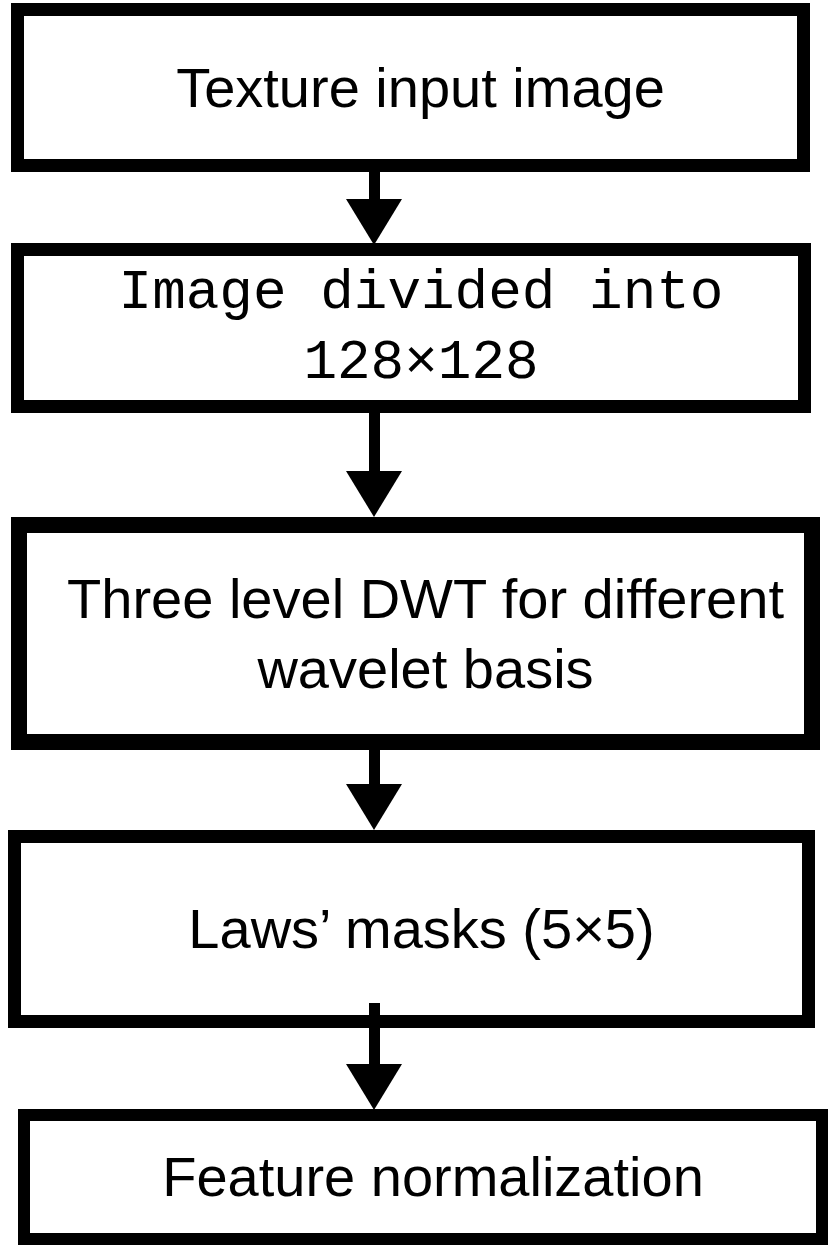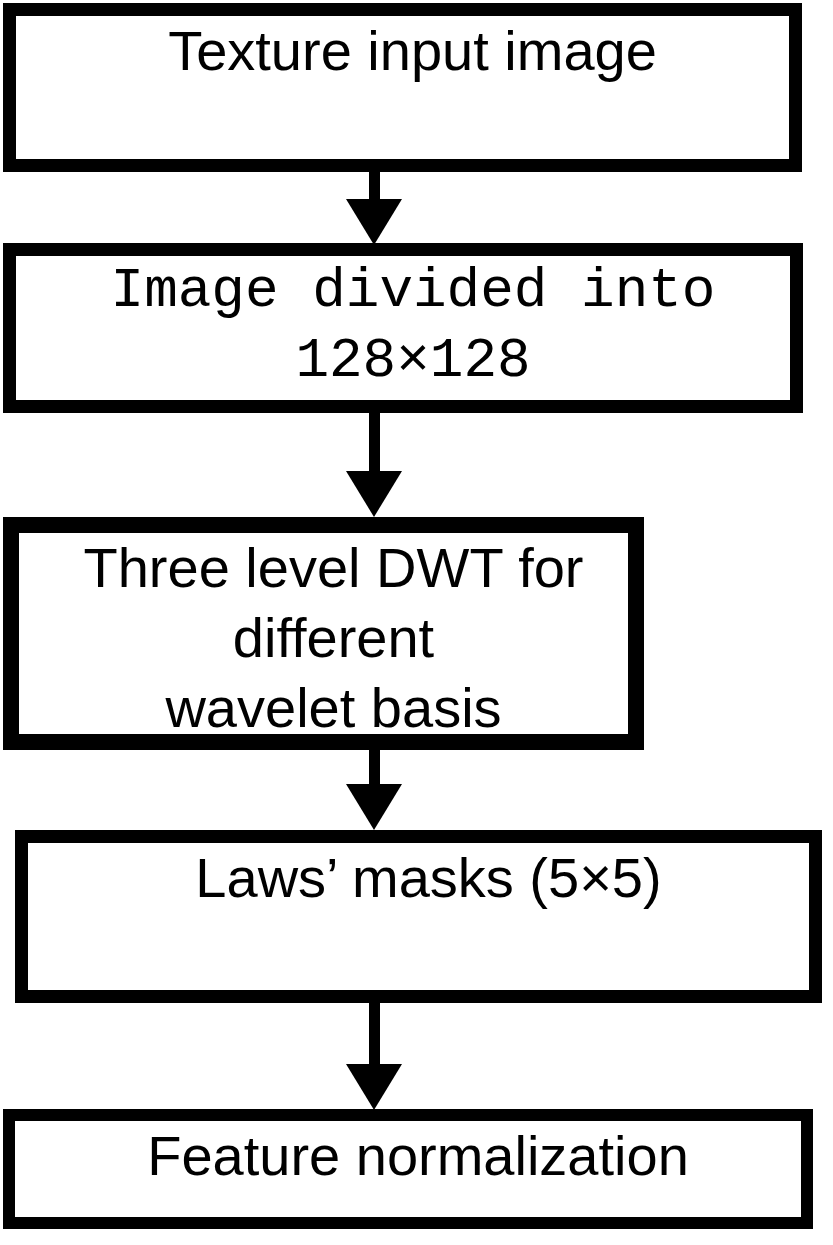--- a/index.html
+++ b/index.html
@@ -14,21 +14,23 @@
     background: var(--bg, #ffffff);
     overflow: hidden;
     font-family: "Liberation Sans", "DejaVu Sans", sans-serif;
   }
   .node {
     position: absolute;
     box-sizing: border-box;
     background: var(--fill, #ffffff);
     border: 13px solid var(--border, #000000);
     display: flex;
+    align-items: center;
     justify-content: center;
+    margin-left: 8px;
   }
   .node-label {
     font-size: 56px;
     line-height: 1.25;
     color: var(--text, #000000);
     text-align: center;
     white-space: pre-line;
     padding-left: 20px;
     letter-spacing: 0;
   }
@@ -70,36 +72,36 @@
 
   <div class="node" style="top:243px; left:3px; width:800px; height:170px;font-family:Liberation Mono, monospace;">
     <span class="node-label">Image divided into 128×128</span>
   </div>
 
   <div class="arrow" style="top:413px; height:104px;">
     <div class="arrow-stem"></div>
     <div class="arrow-head"></div>
   </div>
 
-  <div class="node" style="top:517px; left:3px; width:641px; height:233px; border-width:16px;">
+  <div class="node" style="top:517px; left:3px; width:809px; height:233px; border-width:16px;">
     <span class="node-label">Three level DWT for different
 wavelet basis</span>
   </div>
 
   <div class="arrow" style="top:750px; height:80px;">
     <div class="arrow-stem"></div>
     <div class="arrow-head"></div>
   </div>
 
-  <div class="node" style="top:830px; left:15px; width:807px; height:173px;">
+  <div class="node" style="top:830px; left:0; width:807px; height:198px;">
     <span class="node-label">Laws’ masks (5×5)</span>
   </div>
 
   <div class="arrow" style="top:1003px; height:107px;">
     <div class="arrow-stem"></div>
     <div class="arrow-head"></div>
   </div>
 
-  <div class="node" style="top:1109px; left:3px; width:810px; height:120px; border-width:12px;">
+  <div class="node" style="top:1109px; left:10px; width:810px; height:136px; border-width:12px;">
     <span class="node-label">Feature normalization</span>
   </div>
 
 </div>
 
 </body></html>

